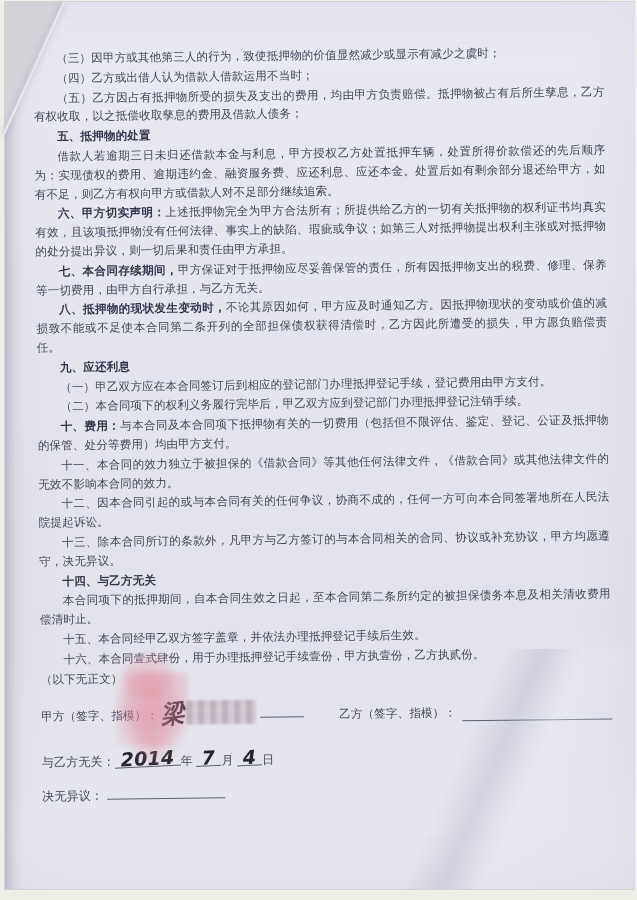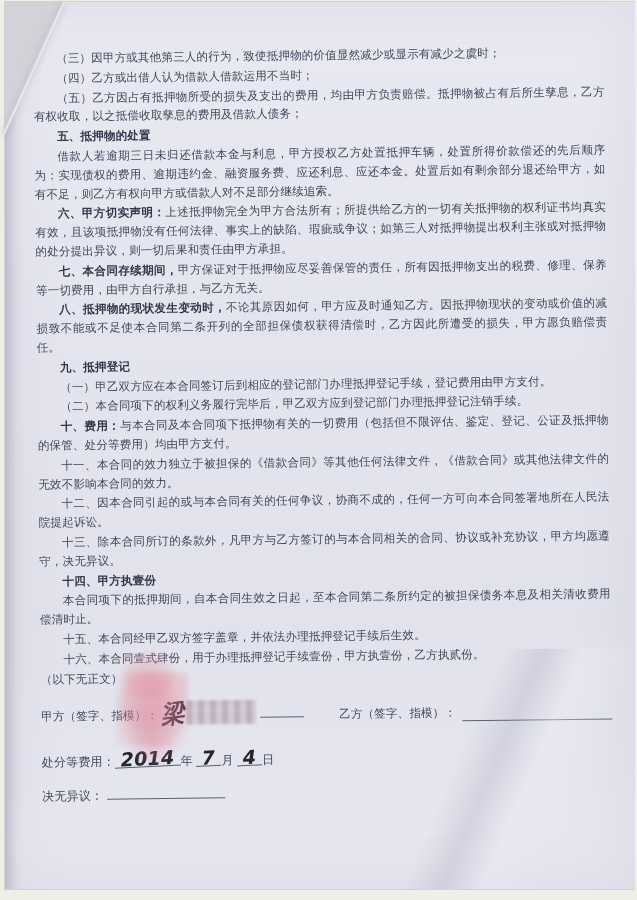--- a/index.html
+++ b/index.html
@@ -100,46 +100,46 @@
   <div class="content">
     <div>
         <p>（三）因甲方或其他第三人的行为，致使抵押物的价值显然减少或显示有减少之虞时；</p>
         <p>（四）乙方或出借人认为借款人借款运用不当时；</p>
         <p>（五）乙方因占有抵押物所受的损失及支出的费用，均由甲方负责赔偿。抵押物被占有后所生孳息，乙方有权收取，以之抵偿收取孳息的费用及借款人债务；</p>
         <p><b>五、抵押物的处置</b></p>
         <p>借款人若逾期三日未归还借款本金与利息，甲方授权乙方处置抵押车辆，处置所得价款偿还的先后顺序为：实现债权的费用、逾期违约金、融资服务费、应还利息、应还本金。处置后如有剩余部分退还给甲方，如有不足，则乙方有权向甲方或借款人对不足部分继续追索。</p>
         <p><b>六、甲方切实声明：</b>上述抵押物完全为甲方合法所有；所提供给乙方的一切有关抵押物的权利证书均真实有效，且该项抵押物没有任何法律、事实上的缺陷、瑕疵或争议；如第三人对抵押物提出权利主张或对抵押物的处分提出异议，则一切后果和责任由甲方承担。</p>
         <p><b>七、本合同存续期间，</b>甲方保证对于抵押物应尽妥善保管的责任，所有因抵押物支出的税费、修理、保养等一切费用，由甲方自行承担，与乙方无关。</p>
         <p><b>八、抵押物的现状发生变动时，</b>不论其原因如何，甲方应及时通知乙方。因抵押物现状的变动或价值的减损致不能或不足使本合同第二条开列的全部担保债权获得清偿时，乙方因此所遭受的损失，甲方愿负赔偿责任。</p>
-        <p><b>九、抵押登记</b></p>
+        <p><b>九、应还利息</b></p>
         <p>（一）甲乙双方应在本合同签订后到相应的登记部门办理抵押登记手续，登记费用由甲方支付。</p>
         <p>（二）本合同项下的权利义务履行完毕后，甲乙双方应到登记部门办理抵押登记注销手续。</p>
         <p><b>十、费用：</b>与本合同及本合同项下抵押物有关的一切费用（包括但不限评估、鉴定、登记、公证及抵押物的保管、处分等费用）均由甲方支付。</p>
         <p>十一、本合同的效力独立于被担保的《借款合同》等其他任何法律文件，《借款合同》或其他法律文件的无效不影响本合同的效力。</p>
         <p>十二、因本合同引起的或与本合同有关的任何争议，协商不成的，任何一方可向本合同签署地所在人民法院提起诉讼。</p>
         <p>十三、除本合同所订的条款外，凡甲方与乙方签订的与本合同相关的合同、协议或补充协议，甲方均愿遵守，决无异议。</p>
-        <p><b>十四、甲方执壹份</b></p>
+        <p><b>十四、与乙方无关</b></p>
         <p>本合同项下的抵押期间，自本合同生效之日起，至本合同第二条所约定的被担保债务本息及相关清收费用偿清时止。</p>
         <p>十五、本合同经甲乙双方签字盖章，并依法办理抵押登记手续后生效。</p>
         <p>十六、本合同壹式肆份，用于办理抵押登记手续壹份，甲方执壹份，乙方执贰份。</p>
         <p class="noindent">（以下无正文）</p>
       </div>
 
     <div class="sig-row">
       <div class="sig-left">
         <span>甲方（签字、指模）：</span><span class="sig-script">梁</span><span class="redact"></span><span class="sig-line short"></span>
       </div>
       <div class="sig-right">
         <span>乙方（签字、指模）：</span>
           <span class="sig-line long"></span>
       </div>
     </div>
 
     <div class="date-row">
-      <span>处分等费用：</span><span class="hand">2014</span><span>年</span> <span class="hand">7</span><span>月</span> <span class="hand">4</span><span>日</span>
+      <span>与乙方无关：</span><span class="hand">2014</span><span>年</span> <span class="hand">7</span><span>月</span> <span class="hand">4</span><span>日</span>
     </div>
 
     <div class="place-row">
       <span>决无异议：</span><span class="place-line"></span>
     </div>
   </div>
 
   <div class="fingerprint fp-top"></div>
   <div class="fingerprint fp-main"></div>
   <div class="fingerprint fp-tail"></div>

